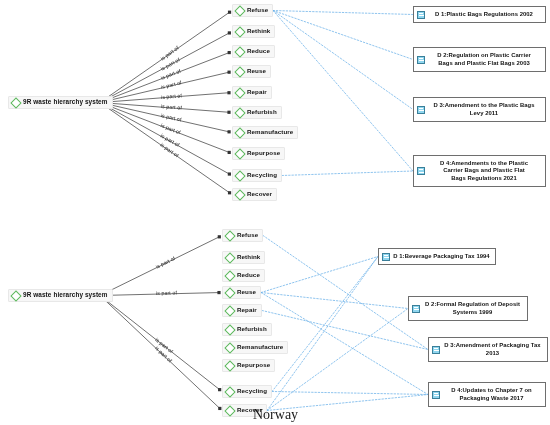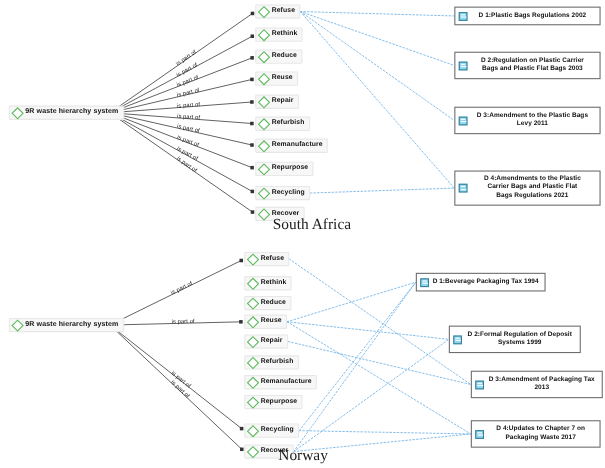--- a/index.html
+++ b/index.html
@@ -184,21 +184,20 @@
     <div class="edge-label" style="left: 160.72px; top: 56.18px; transform: rotate(-34.88deg);">is part of</div>
     <div class="edge-label" style="left: 160.72px; top: 65.84px; transform: rotate(-28.27deg);">is part of</div>
     <div class="edge-label" style="left: 160.72px; top: 75.04px; transform: rotate(-21.12deg);">is part of</div>
     <div class="edge-label" style="left: 160.72px; top: 84.24px; transform: rotate(-13.22deg);">is part of</div>
     <div class="edge-label" style="left: 160.72px; top: 93.9px; transform: rotate(-4.33deg);">is part of</div>
     <div class="edge-label" style="left: 160.72px; top: 103.1px; transform: rotate(4.33deg);">is part of</div>
     <div class="edge-label" style="left: 160.72px; top: 112.3px; transform: rotate(12.8deg);">is part of</div>
     <div class="edge-label" style="left: 160.72px; top: 121.96px; transform: rotate(21.12deg);">is part of</div>
     <div class="edge-label" style="left: 160.72px; top: 132.08px; transform: rotate(28.94deg);">is part of</div>
     <div class="edge-label" style="left: 160.72px; top: 140.82px; transform: rotate(34.88deg);">is part of</div>
-    <div class="caption" style="left: 248px; top: 197px;">South Africa</div>
   </div>
 <div class="diagram" id="diagram-norway">
     <svg class="edge-layer" viewBox="0 0 550 210" width="550" height="210">
       <line x1="100" y1="80.5" x2="219.30795010163826" y2="21.82395896640741" stroke="#333333" stroke-width="0.7"></line>
       <rect x="217.70795010163826" y="20.22395896640741" width="3.2" height="3.2" fill="#333333"></rect>
       <line x1="100" y1="80.5" x2="219.00090660311324" y2="77.57374819828411" stroke="#333333" stroke-width="0.7"></line>
       <rect x="217.40090660311324" y="75.97374819828411" width="3.2" height="3.2" fill="#333333"></rect>
       <line x1="100" y1="80.5" x2="219.64238674737297" y2="174.6448289159656" stroke="#333333" stroke-width="0.7"></line>
       <rect x="218.04238674737297" y="173.0448289159656" width="3.2" height="3.2" fill="#333333"></rect>
       <line x1="100" y1="80.5" x2="219.8169766167489" y2="193.4422320567715" stroke="#333333" stroke-width="0.7"></line>

